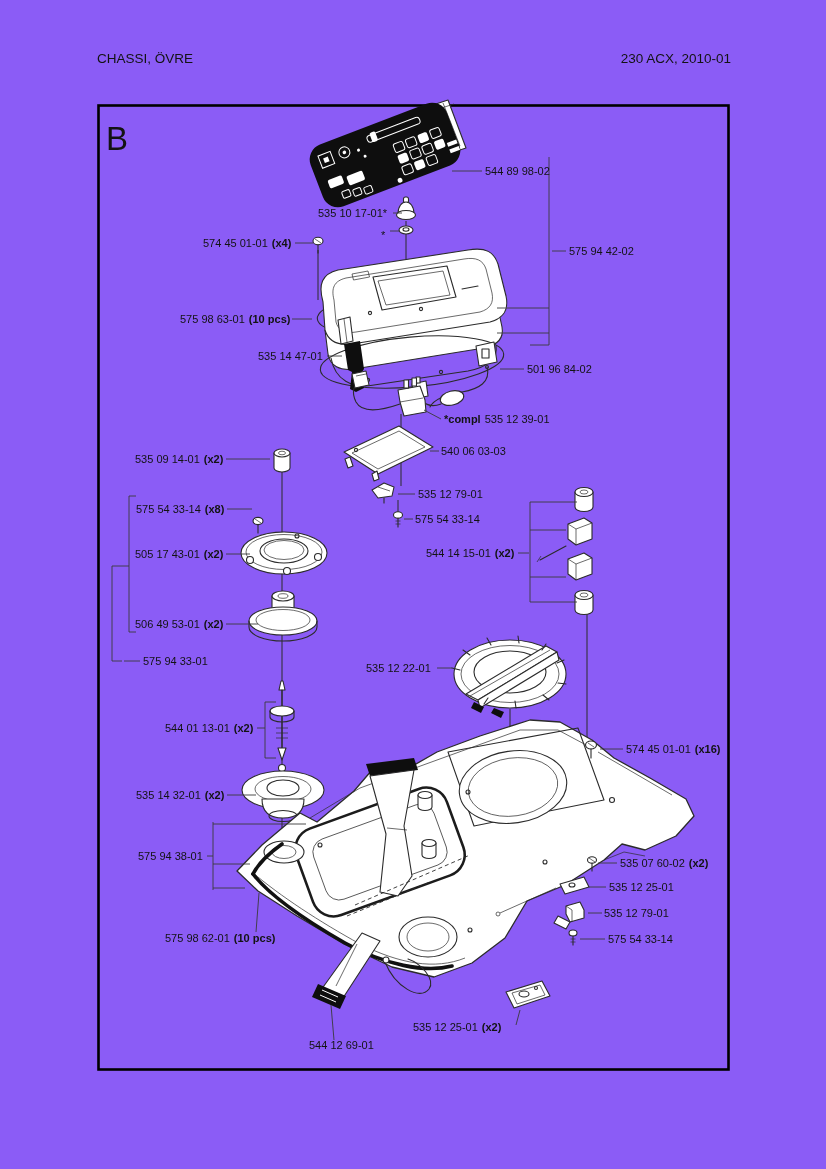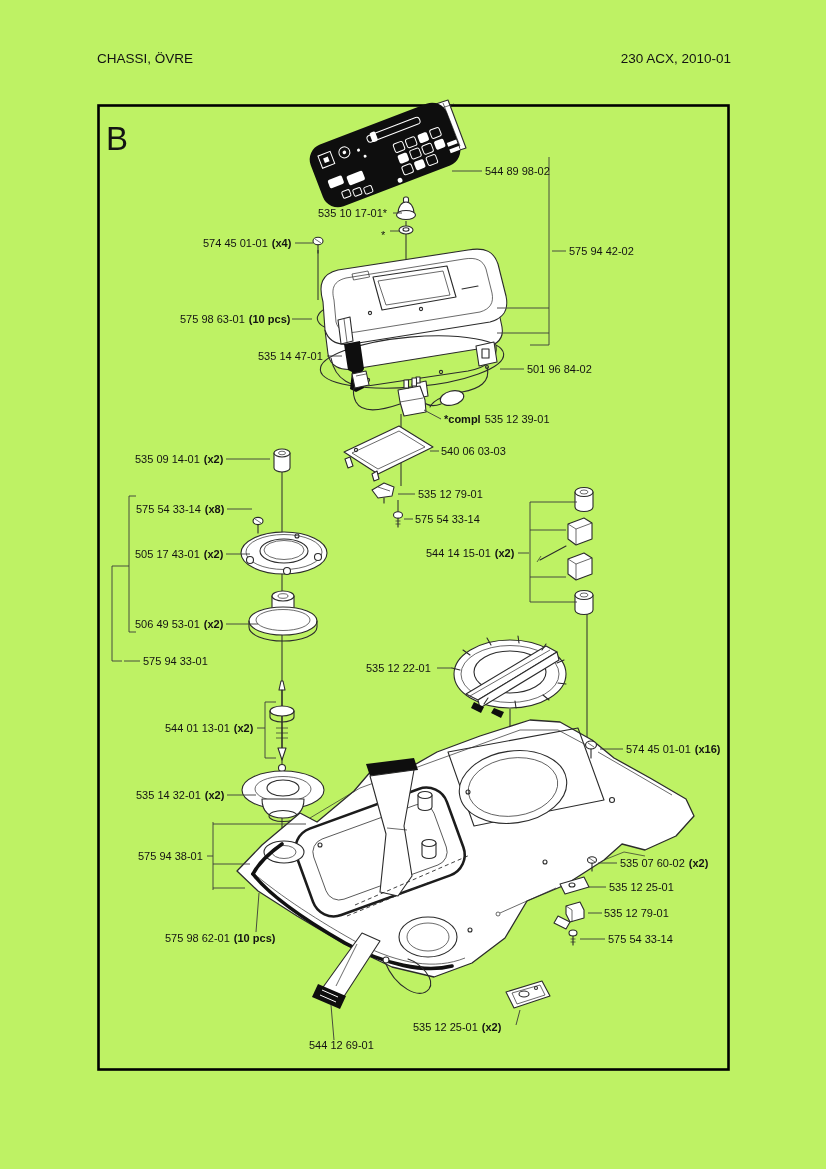--- a/index.html
+++ b/index.html
@@ -1,16 +1,16 @@
 <!DOCTYPE html>
 <html><head>
 <meta charset="utf-8">
 <style>
   html,body{margin:0;padding:0;background:#ffffff;}
-  .page{width:826px;height:1169px;background:#bef264;position:relative;font-family:"Liberation Sans",sans-serif;}
+  .page{width:826px;height:1169px;background:#8b5cf6;position:relative;font-family:"Liberation Sans",sans-serif;}
   svg{display:block;}
   text{fill:#131313;font-family:"Liberation Sans",sans-serif;}
   .hdr{font-size:13.5px;}
   .section{font-size:33px;}
   .lbl{font-size:11px;}
   .b{font-weight:bold;}
   .ln{stroke:#2b2b2b;stroke-width:1;fill:none;}
   .part{stroke:#2b2b2b;stroke-width:1.1;fill:none;stroke-linejoin:round;stroke-linecap:round;}
   .partw{stroke:#2b2b2b;stroke-width:1.1;fill:#ffffff;stroke-linejoin:round;stroke-linecap:round;}
   .thin{stroke:#2b2b2b;stroke-width:0.7;fill:none;}

